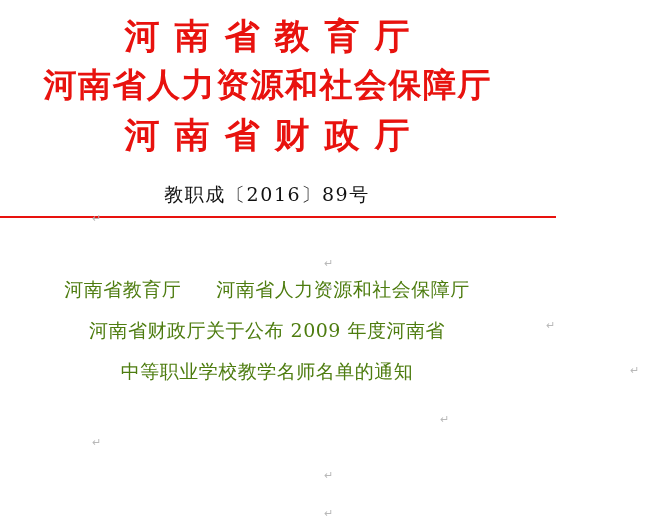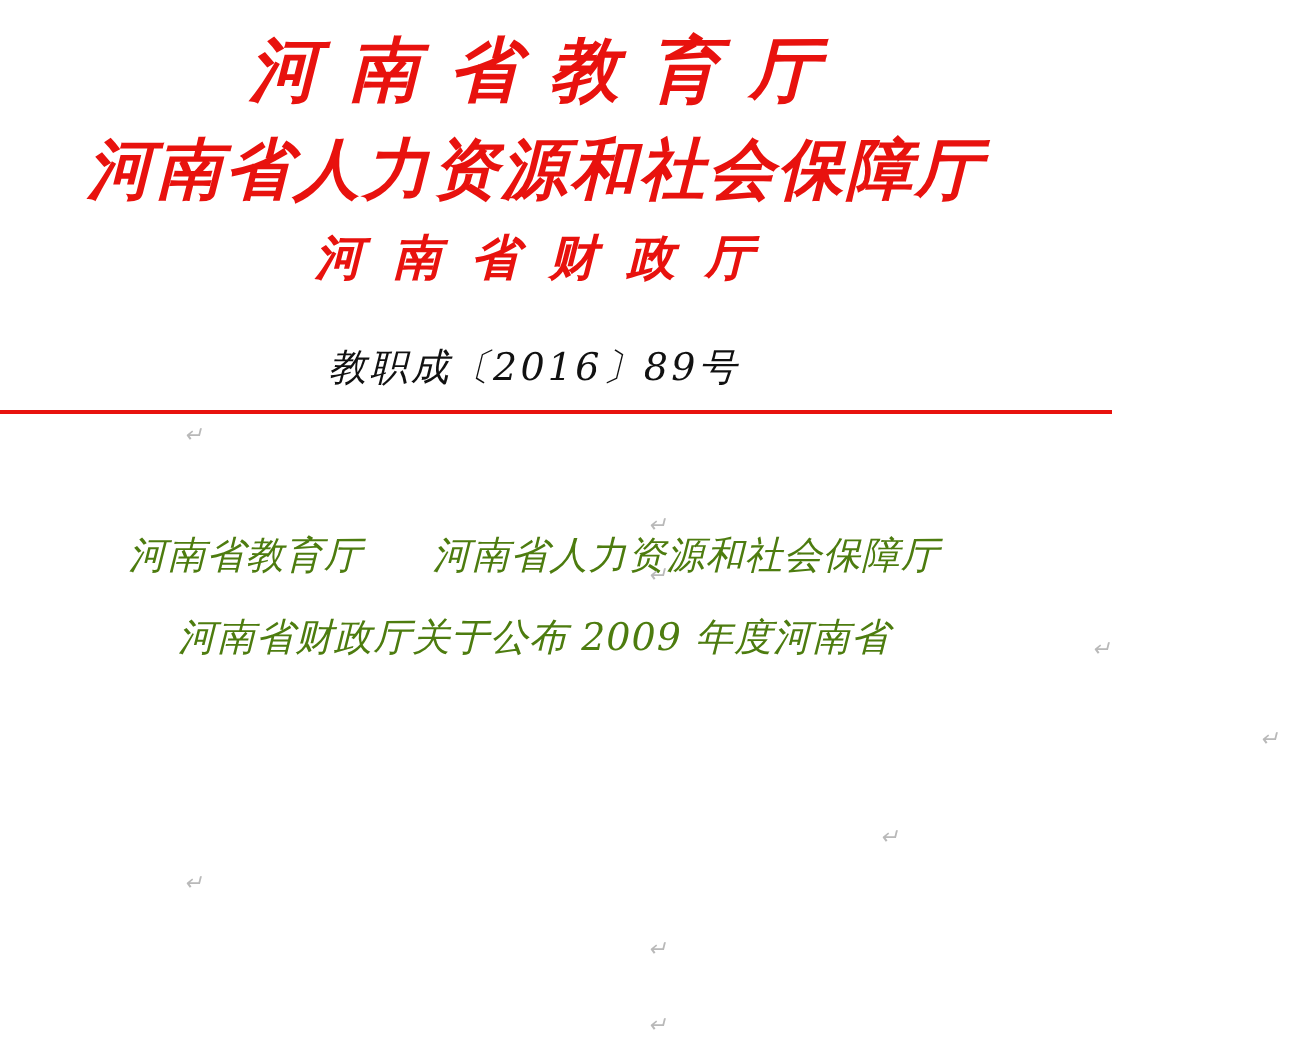--- a/index.html
+++ b/index.html
@@ -14,21 +14,20 @@
     overflow: hidden;
     position: relative;
   }
 
   .page {
     position: relative;
     width: 534px;
     height: 529px;
     box-sizing: border-box;
     padding: 0;
-    font-style: italic;
   }
 
   
   .letterhead {
     padding-top: 18px;
     text-align: center;
   }
   .lh-line {
     color: #e8120e;
     font-family: "DejaVu Serif", "Liberation Serif", serif;
@@ -42,21 +41,21 @@
     text-indent: 15px;
     margin-bottom: 15px;
   }
   .lh-line-2 {
     font-size: 33px;
     letter-spacing: 1.5px;
     text-indent: 1.5px;
     margin-bottom: 16px;
   }
   .lh-line-3 {
-    font-size: 24px;
+    font-size: 35px;
     letter-spacing: 15px;
     text-indent: 15px;
     margin-bottom: 4px;
   }
 
   
   .doc-number {
     text-align: center;
     font-family: "DejaVu Serif", "Liberation Serif", serif;
     font-size: 19px;
@@ -120,20 +119,21 @@
 
   <div class="red-rule"></div>
 
   <div class="title-block">
     <div class="title-line">
       <span>河南省教育厅</span>
       <span class="title-gap"></span>
       <span>河南省人力资源和社会保障厅</span>
     </div>
     <div class="title-line">河南省财政厅关于公布 2009 年度河南省</div>
+    <div class="title-line">中等职业学校教学名师名单的通知</div>
   </div>
 
   <div id="marks-layer">
       <span class="mark" style="left: 92px; top: 213px;">↵</span>
       <span class="mark" style="left: 324px; top: 258px;">↵</span>
       <span class="mark" style="left: 324px; top: 283px;">↵</span>
       <span class="mark" style="left: 546px; top: 320px;">↵</span>
       <span class="mark" style="left: 630px; top: 365px;">↵</span>
       <span class="mark" style="left: 440px; top: 414px;">↵</span>
       <span class="mark" style="left: 92px; top: 437px;">↵</span>

